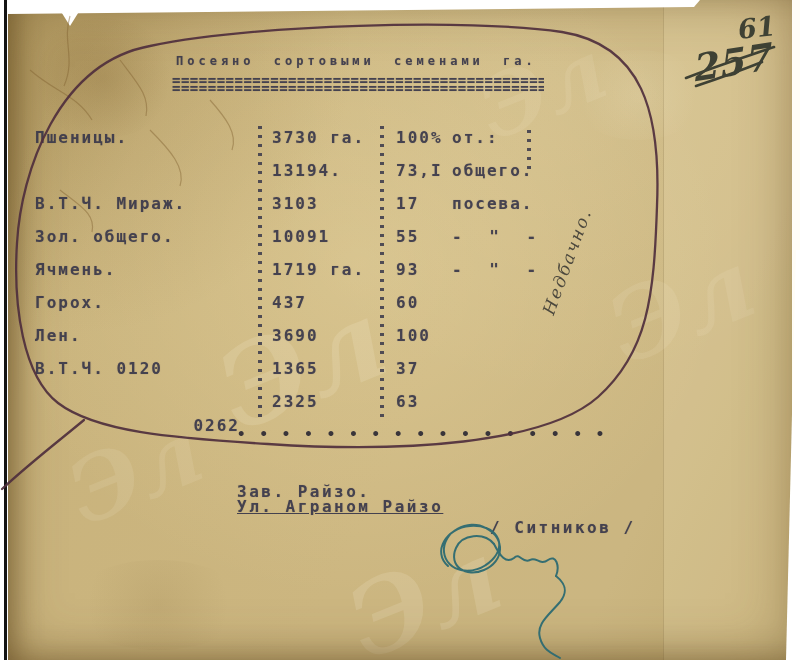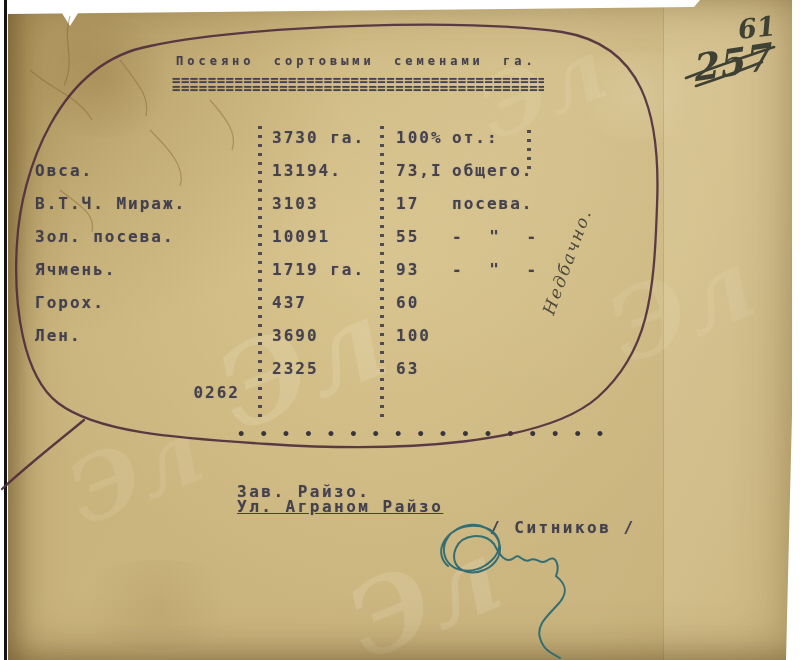--- a/index.html
+++ b/index.html
@@ -115,58 +115,64 @@
     <span class="wm" id="wm4">Эл</span>
     <span class="wm" id="wm5">Эл</span>
   </div>
 
   <div id="title" class="type">Посеяно сортовыми семенами га.</div>
   <div id="rule1" class="rule-row type">==================================================</div>
   <div id="rule2" class="rule-row type">==================================================</div>
 
   <div id="table">
     <div class="row">
+      <span class="lbl type">Пшеницы.</span>
       <span class="val type">3730 га.</span>
       <span class="pct type">100%</span>
       <span class="note type">от.:</span>
     </div>
     <div class="row">
-      <span class="lbl type">Овса.</span>
       <span class="val type">13194.</span>
       <span class="pct type">73,I</span>
       <span class="note type">общего.</span>
     </div>
     <div class="row">
       <span class="lbl type">В.Т.Ч. Мираж.</span>
       <span class="val type">3103</span>
       <span class="pct type">17</span>
       <span class="note type">посева.</span>
     </div>
     <div class="row">
-      <span class="lbl type">Зол. посева.</span>
+      <span class="lbl type">Зол. общего.</span>
       <span class="val type">10091</span>
       <span class="pct type">55</span>
       <span class="note type">- " -</span>
     </div>
     <div class="row">
       <span class="lbl type">Ячмень.</span>
       <span class="val type">1719 га.</span>
       <span class="pct type">93</span>
       <span class="note type">- " -</span>
     </div>
     <div class="row">
       <span class="lbl type">Горох.</span>
       <span class="val type">437</span>
       <span class="pct type">60</span>
       <span class="note type"></span>
     </div>
     <div class="row">
       <span class="lbl type">Лен.</span>
       <span class="val type">3690</span>
       <span class="pct type">100</span>
+      <span class="note type"></span>
+    </div>
+    <div class="row">
+      <span class="lbl type">В.Т.Ч. 0120</span>
+      <span class="val type">1365</span>
+      <span class="pct type">37</span>
       <span class="note type"></span>
     </div>
     <div class="row indent">
       <span class="lbl type">0262</span>
       <span class="val type">2325</span>
       <span class="pct type">63</span>
       <span class="note type"></span>
     </div>
   </div>
 

